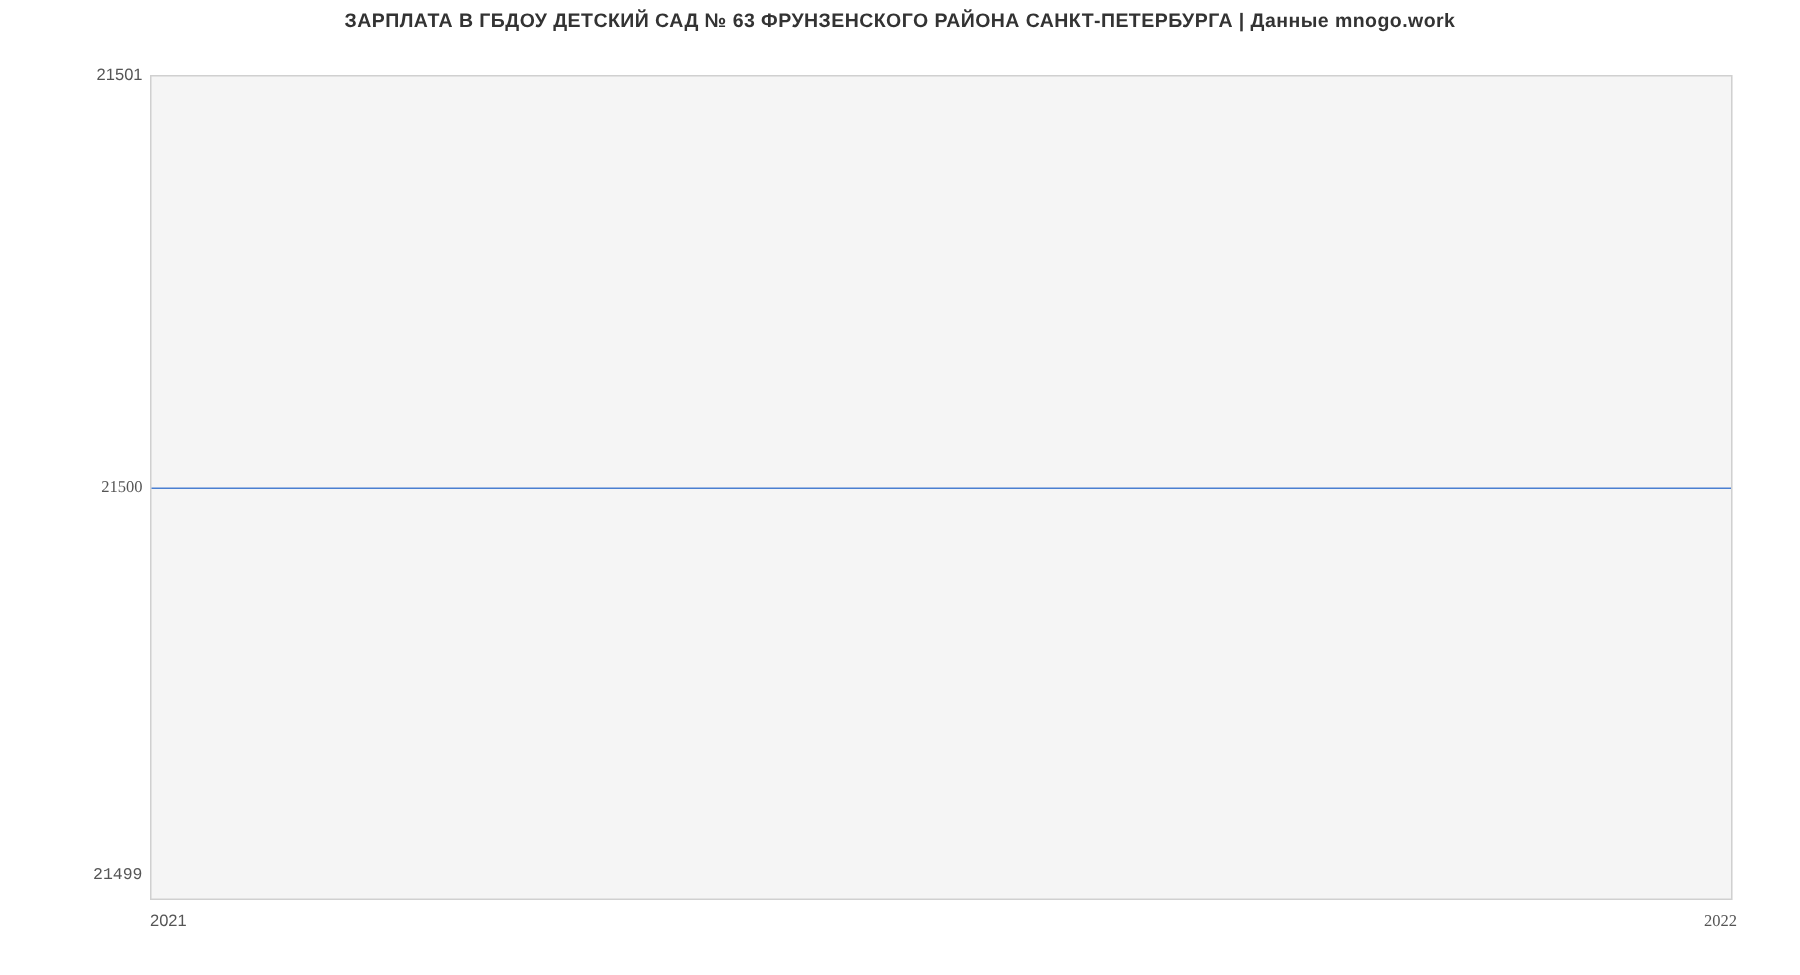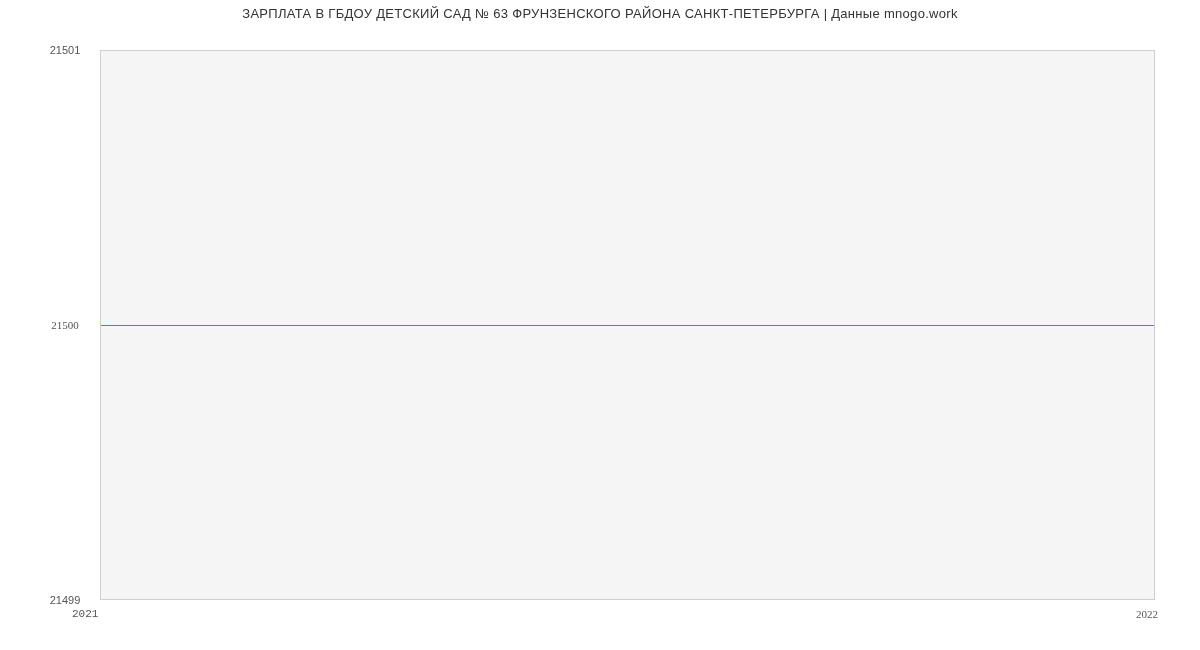--- a/index.html
+++ b/index.html
@@ -17,21 +17,21 @@
     width: 1200px;
     height: 650px;
   }
   .title {
     position: absolute;
     top: 6px;
     left: 0;
     width: 1200px;
     text-align: center;
     font-size: 13px;
-    font-weight: 400;
+    font-weight: 700;
     letter-spacing: 0.3px;
     color: #333;
   }
   .plot-area {
     position: absolute;
     left: 100px;
     top: 50px;
     width: 1055px;
     height: 550px;
     background: #f5f5f5;
@@ -44,34 +44,34 @@
     top: 50%;
     width: 100%;
     height: 0;
     border-top: 1.5px solid #4a7fd1;
   }
   .y-tick {
     position: absolute;
     right: 1105px; 
     font-size: 11px;
     color: #555;
-    text-align: center;
+    text-align: right;
     width: 60px;
     transform: translateY(-50%);
   }
   .y-tick.top    { top: 50px; }
   .y-tick.mid    { top: 325px; font-family: Liberation Serif, serif; }  
-  .y-tick.bottom { top: 600px; }  
+  .y-tick.bottom { top: 584px; font-family: Liberation Mono, monospace; }  
   .x-tick {
     position: absolute;
     top: 608px;
     font-size: 11px;
     color: #555;
   }
-  .x-tick.left  { left: 72px; font-family: Liberation Mono, monospace; }
+  .x-tick.left  { left: 100px; }
   .x-tick.right { left: 1136px; font-family: Liberation Serif, serif; }
 </style>
 </head>
 <body>
 
 <div class="container">
 
   <div class="title">ЗАРПЛАТА В ГБДОУ ДЕТСКИЙ САД № 63 ФРУНЗЕНСКОГО РАЙОНА САНКТ-ПЕТЕРБУРГА | Данные mnogo.work</div>
 
   <div class="plot-area">

